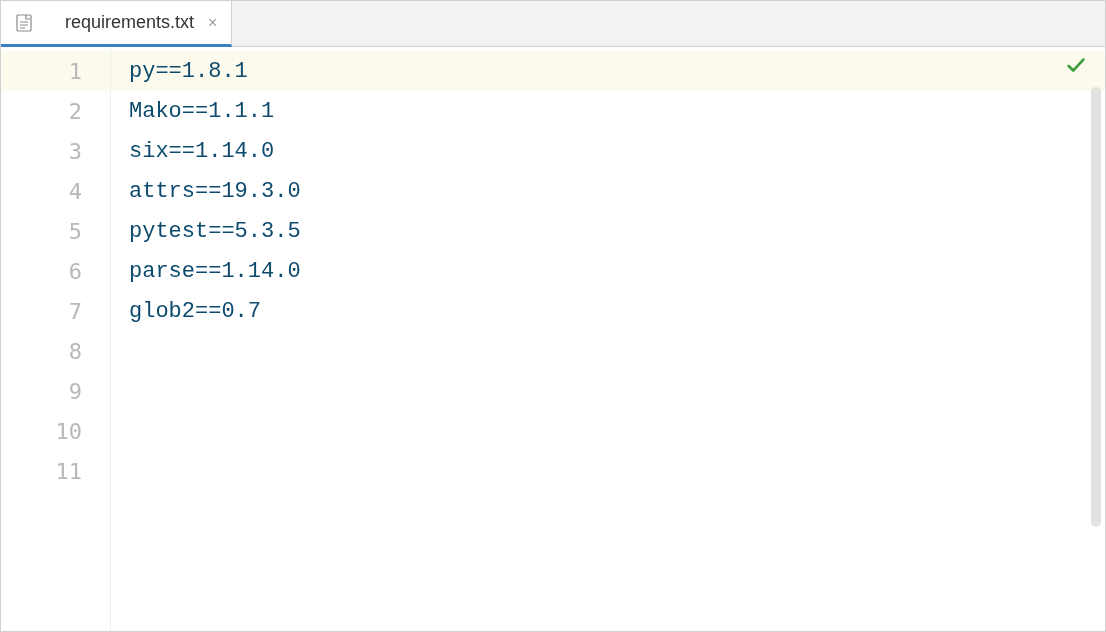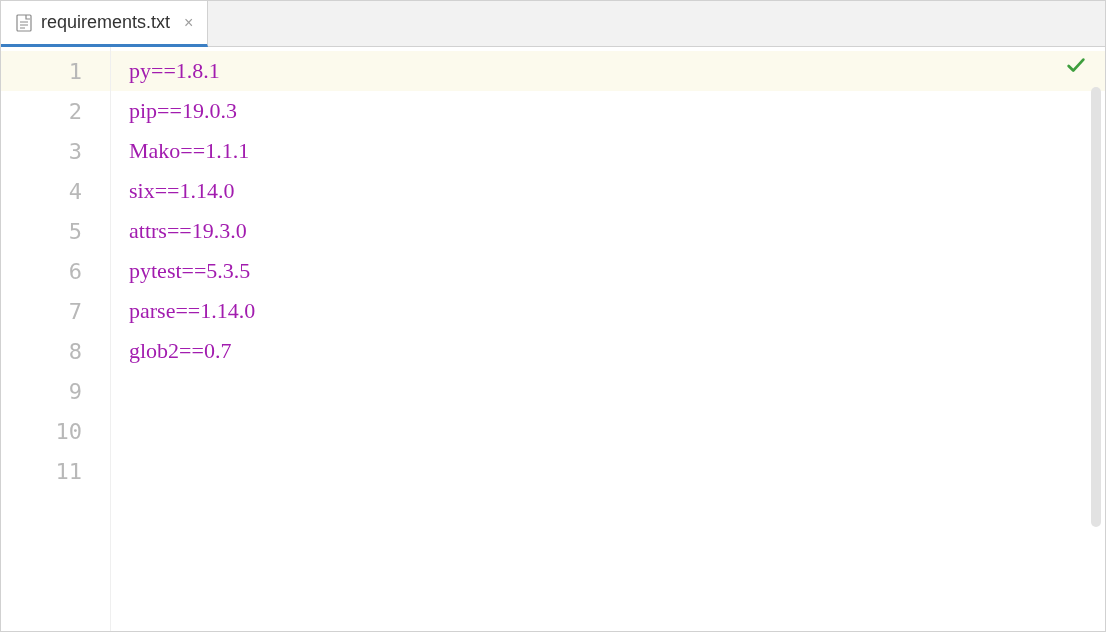--- a/index.html
+++ b/index.html
@@ -33,20 +33,21 @@
     .tab-icon {
       width: 18px;
       height: 20px;
       display: inline-flex;
       align-items: center;
       justify-content: center;
     }
     .tab-label {
       font-size: 18px;
       color: #333;
+      margin-left: 24px;
     }
     .tab-close {
       font-size: 16px;
       color: #9e9e9e;
       margin-left: 6px;
       cursor: pointer;
     }
     .editor {
       display: flex;
       height: calc(632px - 46px - 2px);
@@ -67,23 +68,23 @@
       font-family: "SF Mono","Menlo","Consolas",monospace;
       font-size: 22px;
       color: #b8b8b8;
     }
     .gutter-line.current {
       background: #fcfaed;
     }
     .code {
       flex: 1;
       padding-top: 4px;
-      font-family: Liberation Serif, serif;
+      font-family: Liberation Mono, monospace;
       font-size: 22px;
-      color: #a21caf;
+      color: #0c4a6e;
       position: relative;
     }
     .code-line {
       height: 40px;
       display: flex;
       align-items: center;
       padding-left: 18px;
       white-space: pre;
     }
     .code-line.current {
@@ -141,21 +142,20 @@
       <div class="gutter-line">11</div>
     </div>
   <div class="code" id="code">
     <span class="status-check">
       <svg width="22" height="22" viewBox="0 0 24 24">
         <path d="M4 12 L9 17 L20 5" fill="none" stroke="#3e9e3e" stroke-width="3" stroke-linecap="round" stroke-linejoin="round"></path>
       </svg>
     </span>
     <div class="scrollbar-track"></div>
   <div class="code-line current">py==1.8.1</div>
-      <div class="code-line">pip==19.0.3</div>
       <div class="code-line">Mako==1.1.1</div>
       <div class="code-line">six==1.14.0</div>
       <div class="code-line">attrs==19.3.0</div>
       <div class="code-line">pytest==5.3.5</div>
       <div class="code-line">parse==1.14.0</div>
       <div class="code-line">glob2==0.7</div>
     </div>
 </div>
 
 </body></html>

